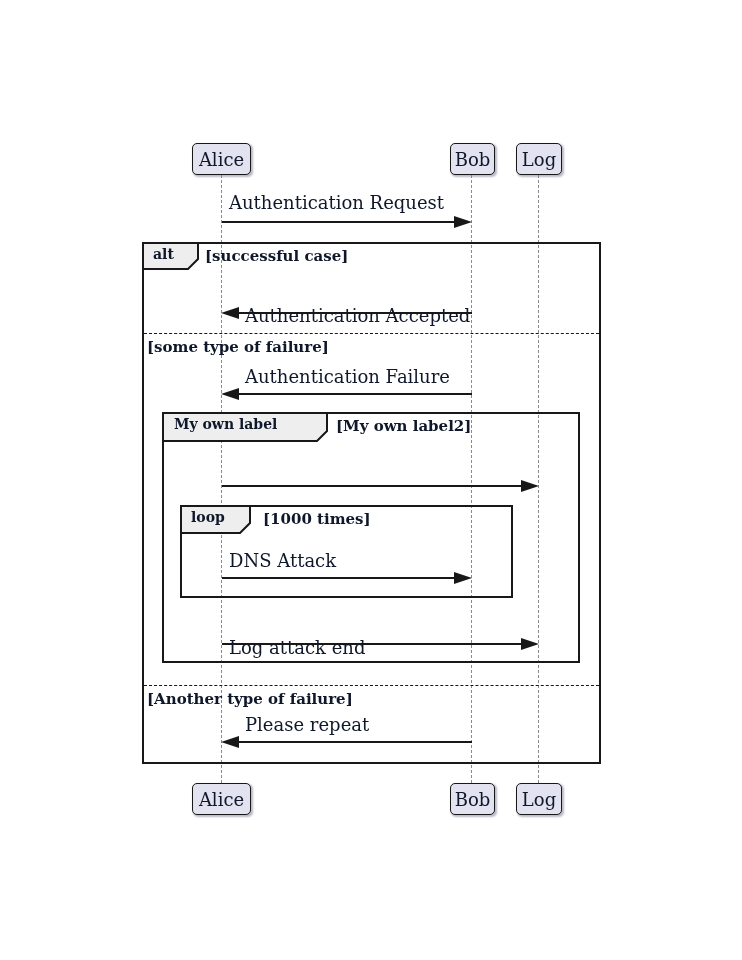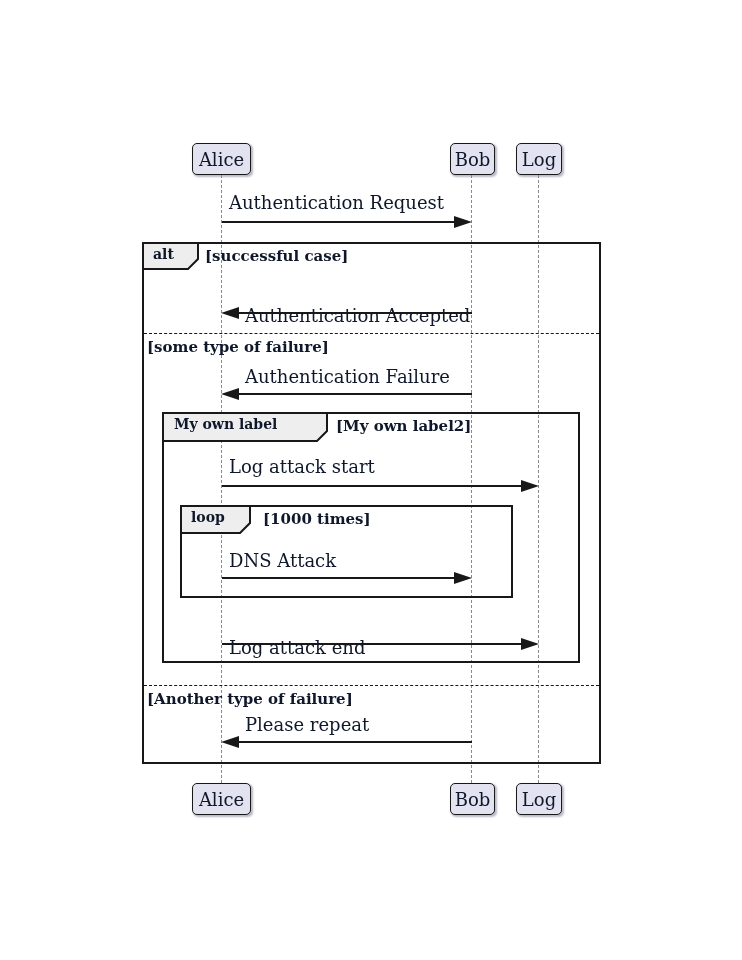--- a/index.html
+++ b/index.html
@@ -118,21 +118,20 @@
   <div class="msg-line" style="left:238px;top:393px;width:234px;"></div>
   <div class="arrowhead-left" style="left:221px;top:388px;"></div>
 
   <div class="frame" style="left:162px;top:412px;width:418px;height:251px;"></div>
   <svg class="pentagon" style="left:162px;top:412px;" width="167" height="31">
     <polygon points="1,1 165,1 165,19 155,29 1,29" fill="#EEEEEE" stroke="#181818" stroke-width="2"></polygon>
   </svg>
   <span class="frame-keyword" style="left:174px;top:416px;">My own label</span>
   <span class="guard" style="left:336px;top:417px;">[My own label2]</span>
 
-  <span class="msg-label" style="left:229px;top:456px;">Log attack start</span>
   <div class="msg-line" style="left:222px;top:485px;width:301px;"></div>
   <div class="arrowhead-right" style="left:521px;top:480px;"></div>
 
   <div class="frame" style="left:180px;top:505px;width:333px;height:93px;"></div>
   <svg class="pentagon" style="left:180px;top:505px;" width="72" height="30">
     <polygon points="1,1 70,1 70,18 60,28 1,28" fill="#EEEEEE" stroke="#181818" stroke-width="2"></polygon>
   </svg>
   <span class="frame-keyword" style="left:191px;top:509px;">loop</span>
   <span class="guard" style="left:263px;top:510px;">[1000 times]</span>
 

